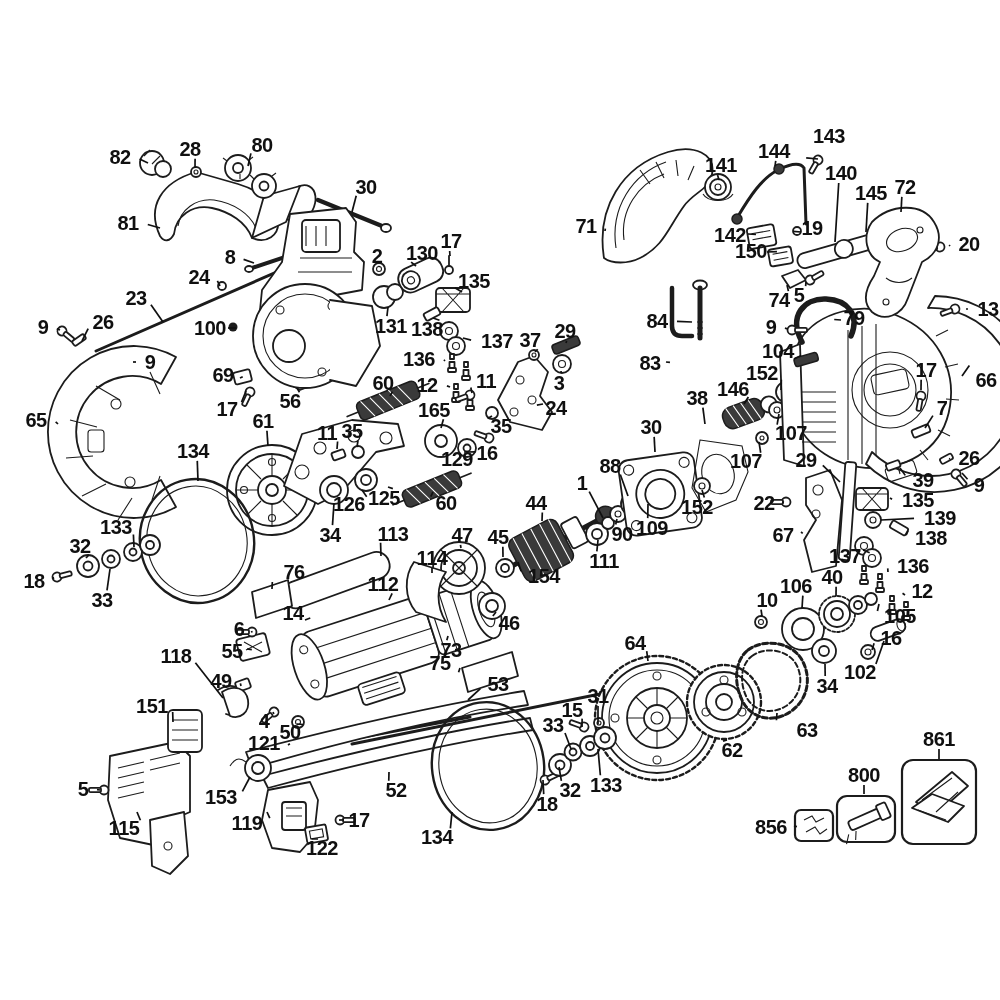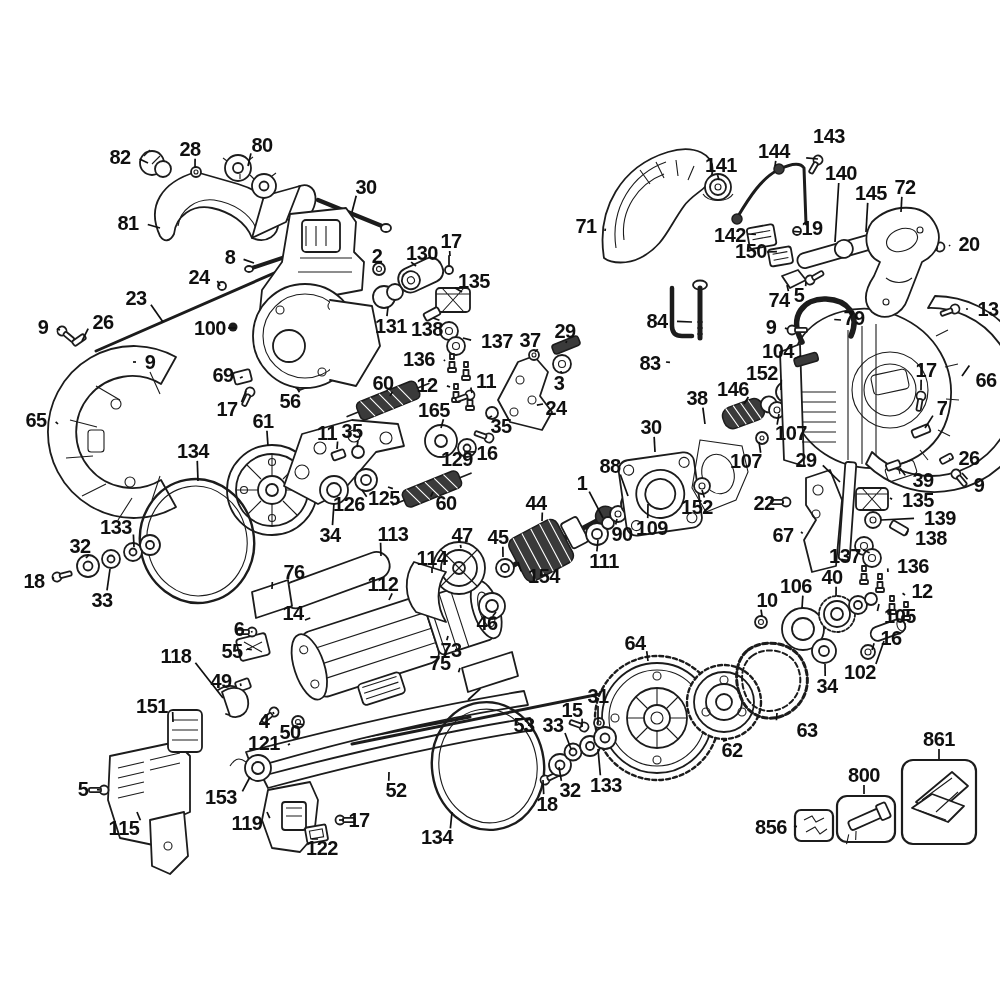--- a/index.html
+++ b/index.html
@@ -658,24 +658,24 @@
       <span class="plabel" style="left: 384px; top: 498px;">125</span>
       <span class="plabel" style="left: 446px; top: 503px;">60</span>
       <span class="plabel" style="left: 330px; top: 535px;">34</span>
       <span class="plabel" style="left: 393px; top: 534px;">113</span>
       <span class="plabel" style="left: 383px; top: 584px;">112</span>
       <span class="plabel" style="left: 432px; top: 558px;">114</span>
       <span class="plabel" style="left: 462px; top: 535px;">47</span>
       <span class="plabel" style="left: 498px; top: 537px;">45</span>
       <span class="plabel" style="left: 536px; top: 503px;">44</span>
       <span class="plabel" style="left: 544px; top: 576px;">154</span>
-      <span class="plabel" style="left: 487px; top: 623px;">46</span>
+      <span class="plabel" style="left: 509px; top: 623px;">46</span>
       <span class="plabel" style="left: 451px; top: 650px;">73</span>
       <span class="plabel" style="left: 440px; top: 663px;">75</span>
-      <span class="plabel" style="left: 524px; top: 684px; margin-top: 41px;">53</span>
+      <span class="plabel" style="left: 498px; top: 684px;">53</span>
       <span class="plabel" style="left: 396px; top: 790px;">52</span>
       <span class="plabel" style="left: 437px; top: 837px;">134</span>
       <span class="plabel" style="left: 359px; top: 820px;">17</span>
       <span class="plabel" style="left: 322px; top: 848px;">122</span>
       <span class="plabel" style="left: 247px; top: 823px;">119</span>
       <span class="plabel" style="left: 124px; top: 828px;">115</span>
       <span class="plabel" style="left: 83px; top: 789px;">5</span>
       <span class="plabel" style="left: 221px; top: 797px;">153</span>
       <span class="plabel" style="left: 152px; top: 706px; text-align: right;">151</span>
       <span class="plabel" style="left: 264px; top: 743px;">121</span>

